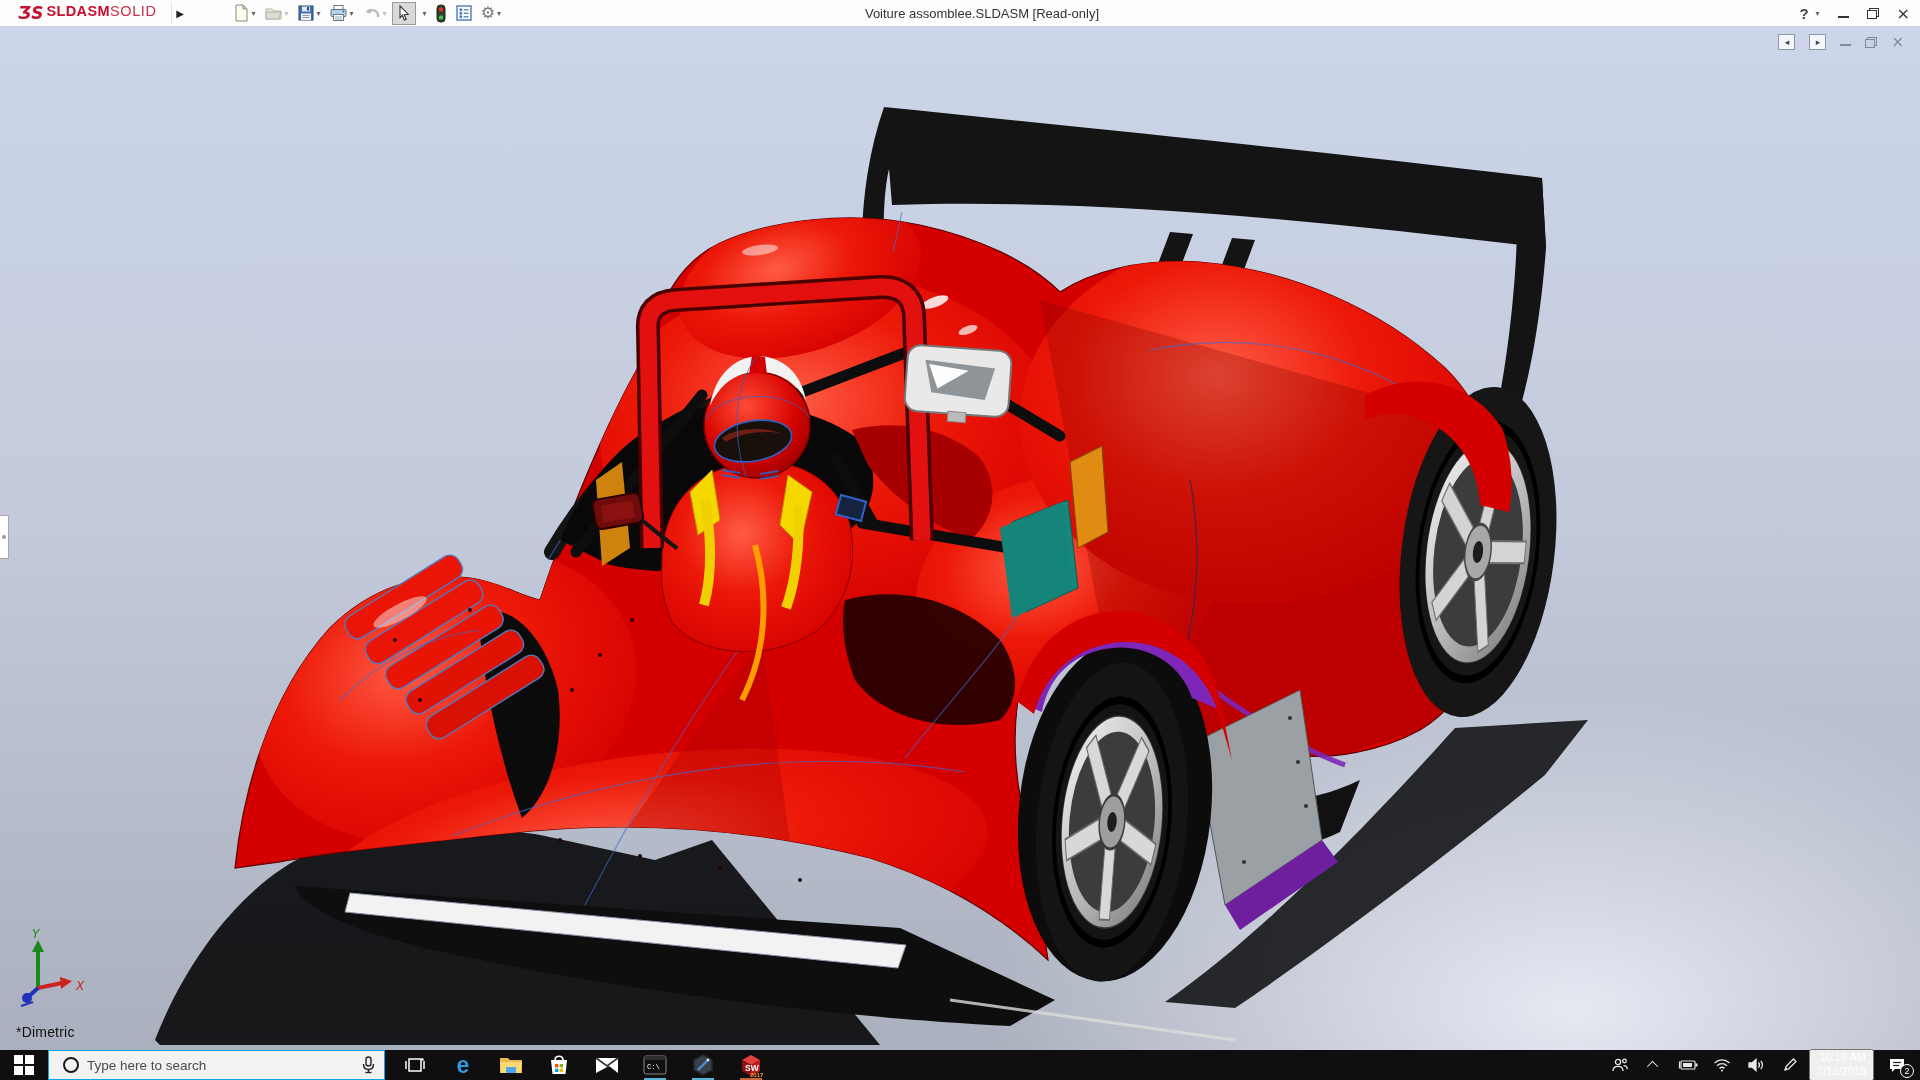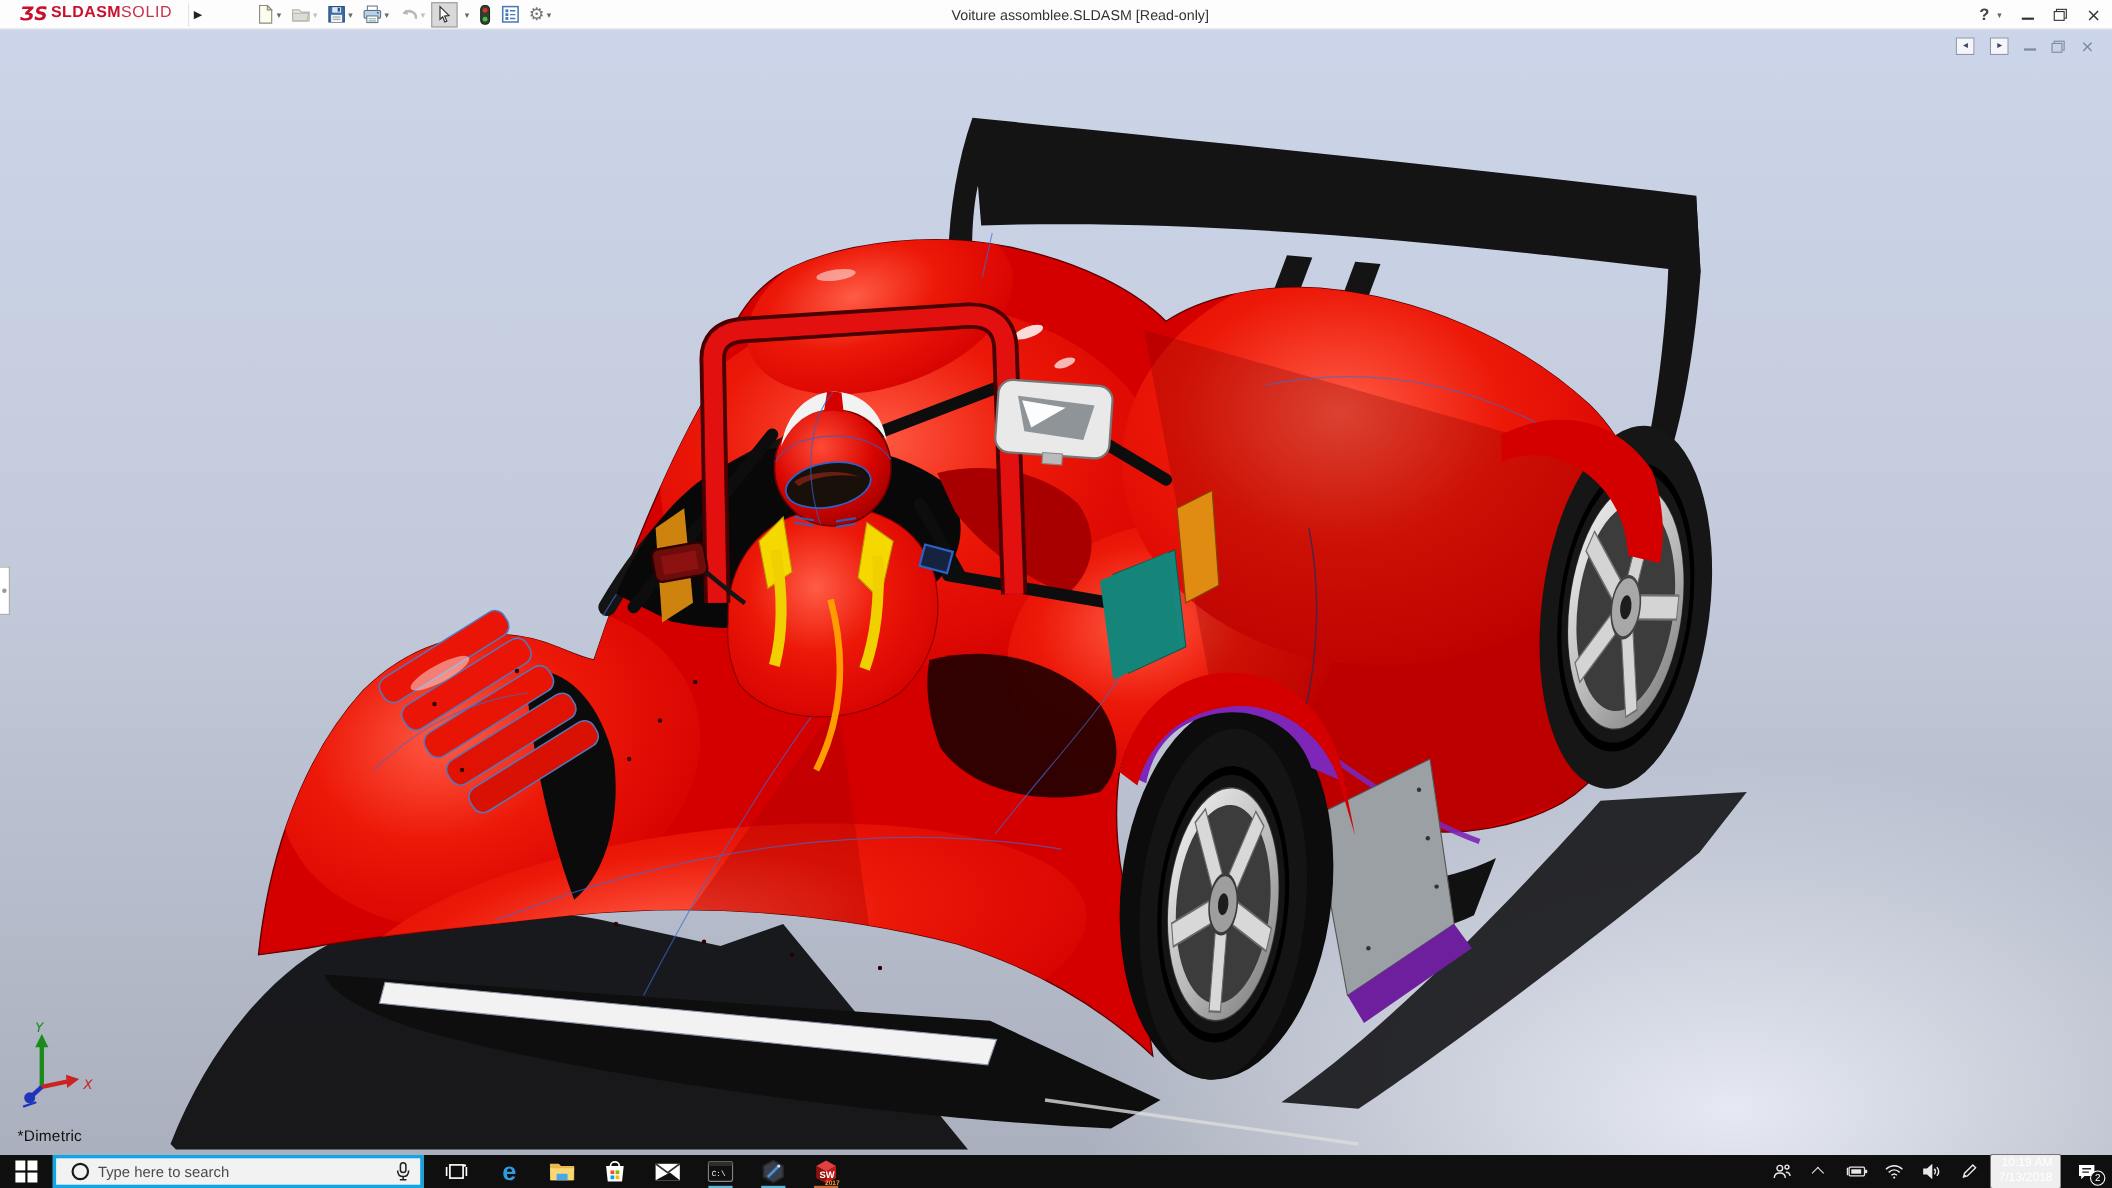--- a/index.html
+++ b/index.html
@@ -46,21 +46,21 @@
   .dc-close { font-family:"DejaVu Sans",sans-serif; font-size:15px; color:#7c8aa2; line-height:1; }
   .splitter-tab { position:absolute; left:0; top:488px; width:9px; height:44px; background:#fff; border:1px solid #a8a8a8; border-left:none; }
   .splitter-tab::after { content:""; position:absolute; left:2px; top:19px; width:4px; height:4px; border-radius:50%; background:#9a9a9a; }
   .view-label { position:absolute; left:16px; bottom:10px; font-size:14px; font-weight:normal; color:#111; letter-spacing:.2px; }
 
   
   .taskbar { position:absolute; left:0; bottom:0; width:1920px; height:30px; background:#0f0f0f; display:flex; align-items:stretch; z-index:40; }
   .start { width:48px; height:30px; background:transparent; border:none; display:flex; align-items:center; justify-content:center; }
   .win-logo { display:grid; grid-template-columns:9px 9px; grid-template-rows:9px 9px; gap:1.5px; }
   .win-logo span { background:#fff; }
-  .search { width:337px; background:#f2f2f2; border:3px solid #0ea5e9; display:flex; align-items:center; padding:0 8px; }
+  .search { width:337px; background:#f2f2f2; border:1px solid #0ea5e9; display:flex; align-items:center; padding:0 8px; }
   .cortana { width:16px; height:16px; border-radius:50%; border:2.5px solid #1a1a1a; margin:0 8px 0 6px; flex:none; }
   .search-text { font-size:13.5px; color:#4a4a4a; flex:1; }
   .apps { display:flex; align-items:stretch; margin-left:6px; }
   .app { position:relative; width:48px; display:flex; align-items:center; justify-content:center; background:transparent; border:none; }
   .app .underline { position:absolute; bottom:0; left:13px; width:22px; height:2px; background:#5bb4d6; }
   .app .underline.warm { background:#c8693a; }
   .edge-e { font-size:23px; font-weight:bold; color:#2e9ae0; line-height:1; }
   .tray { position:absolute; right:0; bottom:0; height:30px; display:flex; align-items:center; gap:4px; padding-right:4px; }
   .tray-ic { width:30px; height:30px; display:flex; align-items:center; justify-content:center; background:transparent; border:none; }
   .chev { width:8px; height:8px; border-left:1.6px solid #e8e8e8; border-top:1.6px solid #e8e8e8; transform:rotate(45deg) translateY(2px); }

